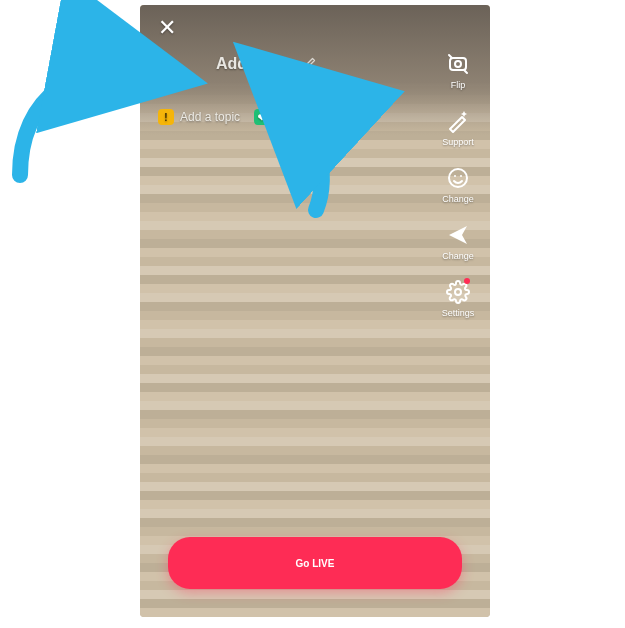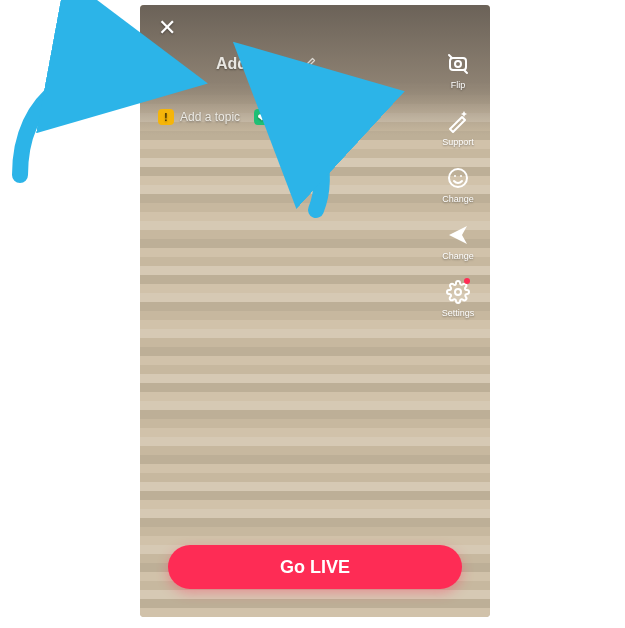--- a/index.html
+++ b/index.html
@@ -17,21 +17,21 @@
   .row2{position:absolute;top:104px;left:18px;display:flex;align-items:center;gap:14px;}
   .pill{display:flex;align-items:center;gap:6px;color:#eceae4;font-size:12px;cursor:pointer;text-shadow:0 1px 2px rgba(0,0,0,.4);}
   .ico-sq{width:16px;height:16px;border-radius:4px;display:flex;align-items:center;justify-content:center;font-size:10px;font-weight:700;}
   .ico-yellow{background:#f5b50a;color:#3a2a00;}
   .ico-green{background:#1fbf75;color:#fff;}
   .rail{position:absolute;top:46px;right:10px;width:44px;display:flex;flex-direction:column;align-items:center;gap:18px;}
   .rail .item{display:flex;flex-direction:column;align-items:center;gap:3px;color:#fff;font-size:9px;cursor:pointer;text-shadow:0 1px 2px rgba(0,0,0,.4);}
   .rail .ic{width:26px;height:26px;display:flex;align-items:center;justify-content:center;}
   .dot-red{position:absolute;top:-1px;right:4px;width:6px;height:6px;border-radius:50%;background:#ff2d55;}
   .rail .item.settings{position:relative;}
-  .golive{position:absolute;left:28px;right:28px;bottom:28px;height:44px;border-radius:22px;background:#fe2c55;color:#fff;display:flex;align-items:center;justify-content:center;font-weight:700;font-size:18px;cursor:pointer;box-shadow:0 4px 12px rgba(254,44,85,.35);}
+  .golive{position:absolute;left:28px;right:28px;bottom:28px;height:52px;border-radius:22px;background:#fe2c55;color:#fff;display:flex;align-items:center;justify-content:center;font-weight:700;font-size:10px;cursor:pointer;box-shadow:0 4px 12px rgba(254,44,85,.35);}
   .annot{position:absolute;pointer-events:none;}
   svg{display:block;}
 </style>
 </head>
 <body>
 
 <div class="stage">
   <div class="bg">
     <div class="row r1"></div>
       <div class="row r2"></div>

